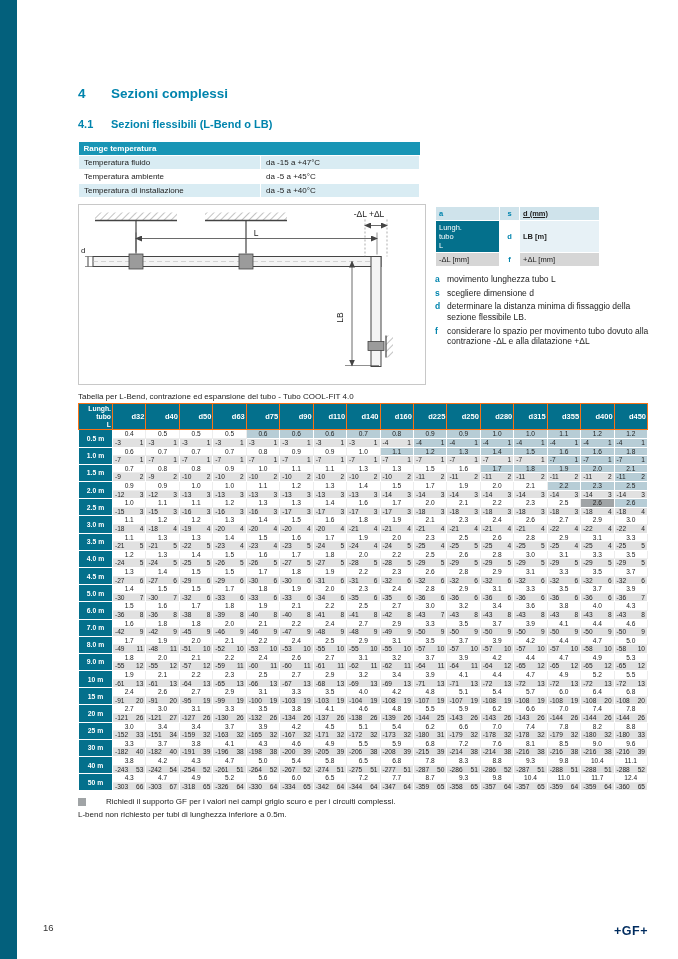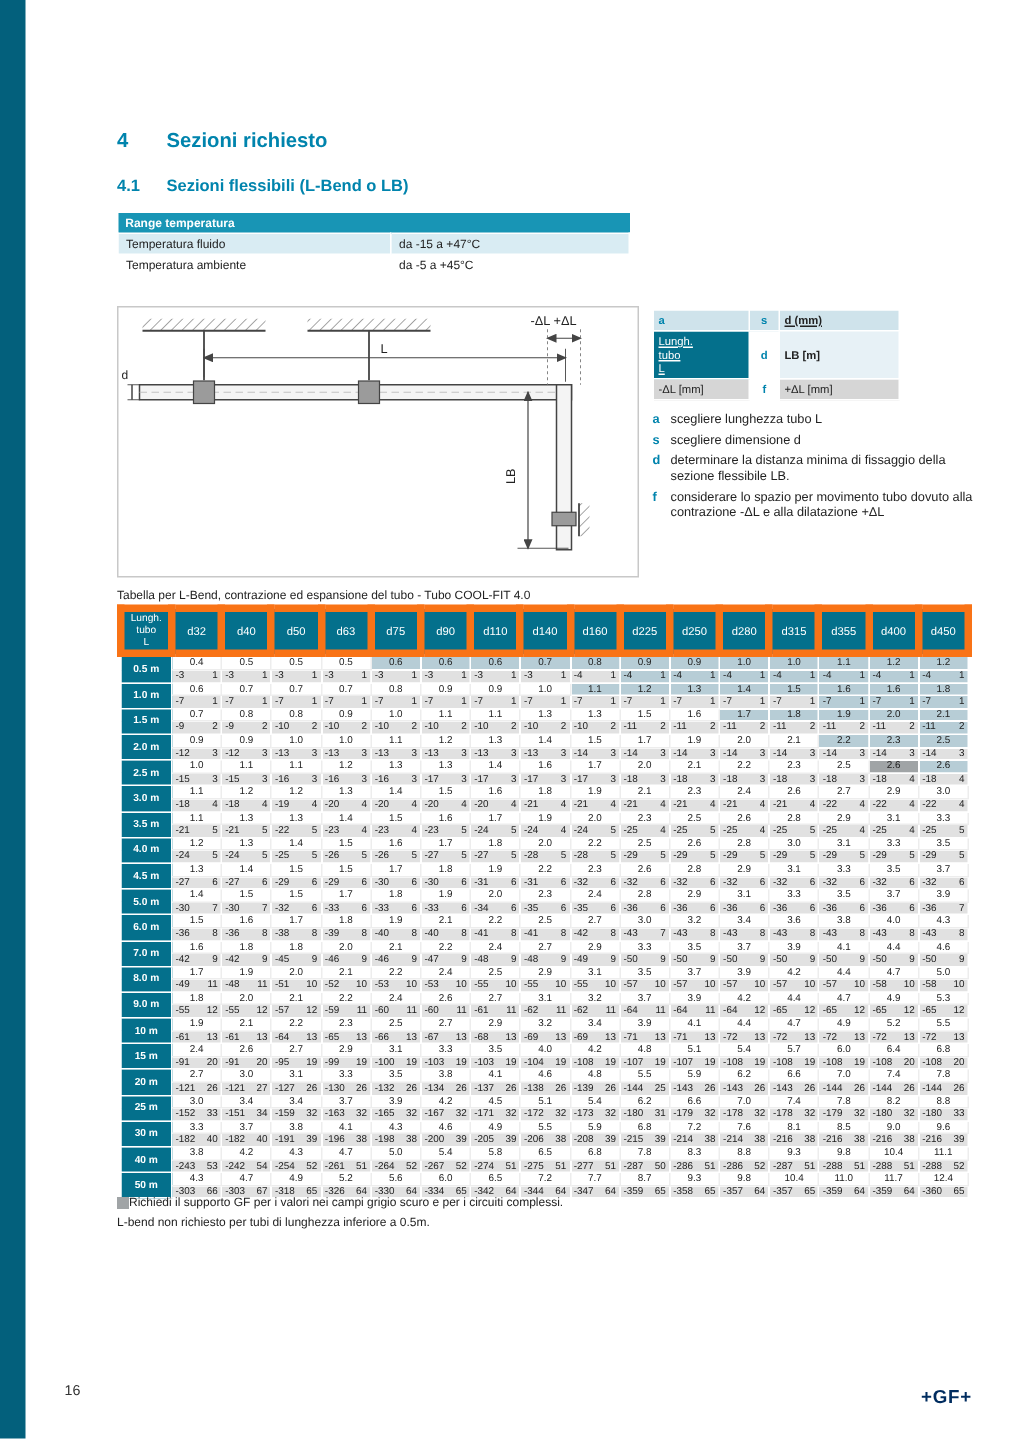--- a/index.html
+++ b/index.html
@@ -33,63 +33,63 @@
       border:1px solid #c8c8c8;background:#fff;}
   .diagram svg{display:block;width:100%;height:100%;}
 
   .rightcol{position:absolute;left:357px;top:206px;width:215px;}
   table.legend{border-collapse:collapse;}
   table.legend td{border:1px solid #fff;padding:2px 3px;font-size:7.5px;vertical-align:middle;}
   table.legend col.lc1{width:64px;} table.legend col.lc2{width:20px;} table.legend col.lc3{width:80px;}
   tr.lhead td{background:var(--c-legend-header);}
   td.l-key{color:var(--c-heading);font-weight:bold;text-align:center;}
   td.l-hd{font-weight:bold;color:#222;text-decoration:underline;}
-  td.l-main{background:var(--c-table-header);color:#fff;white-space:pre-line;line-height:1.2;text-decoration:underline;}
+  td.l-main{background:var(--c-table-header);color:#fff;white-space:pre-line;line-height:1.2;}
   td.l-val{background:var(--c-legend-cell);font-weight:bold;}
   td.l-grey{background:var(--c-legend-grey);}
   .notes{margin-top:7px;}
   .note{display:flex;font-size:8.5px;line-height:1.25;margin-bottom:3px;color:#222;}
   .nletter{width:12px;flex:none;color:var(--c-heading);font-weight:bold;}
   .ntext{flex:1;}
 
   .tbl-title{position:absolute;top:392px;left:0;font-size:8px;color:#222;}
   table.lbend{position:absolute;top:403px;left:0;width:570px;border-collapse:collapse;
       table-layout:fixed;}
   table.lbend col.first{width:34px;}
-  table.lbend thead th{background:var(--c-table-header);color:#fff;border:5px solid #f97316;
-      font-size:7.5px;height:25px;font-weight:normal;text-align:center;vertical-align:middle;}
+  table.lbend thead th{background:var(--c-table-header);color:#fff;border:1px solid #f97316;
+      font-size:7.5px;height:25px;font-weight:bold;text-align:right;vertical-align:middle;}
   table.lbend th.corner{font-size:6.8px;white-space:pre-line;line-height:1.15;}
   table.lbend th.rowlabel{background:var(--c-table-header);color:#fff;border:1px solid #fff;
       font-size:6.8px;font-weight:bold;text-align:center;}
   table.lbend td{height:7.6px;line-height:7.6px;font-size:6.6px;padding:0;overflow:hidden;}
   table.lbend td.lb{background:#fff;border:1px solid #ededed;text-align:center;}
   table.lbend td.dl{background:var(--c-dl-row-grey);border:1px solid #fff;}
   table.lbend td.hl{background:var(--c-band-highlight);border:1px solid #fff;}
   table.lbend td.grey{background:var(--c-dark-grey-cell);border:1px solid #fff;}
   .pair{display:flex;justify-content:space-between;width:100%;padding:0 2px;}
 
   .fnotes{position:absolute;top:797px;left:0;font-size:8px;color:#222;}
-  .fnote1{display:flex;align-items:center;gap:0;}
+  .fnote1{display:flex;align-items:center;gap:20px;}
   .fsq{width:8px;height:8px;background:var(--c-dark-grey-cell);display:inline-block;flex:none;}
   .fnote2{margin-top:4px;}
 
   .pageno{position:absolute;left:43px;top:922px;font-size:9.5px;color:#333;}
   .gflogo{position:absolute;right:30px;top:924px;font-size:12.5px;font-weight:bold;
       color:var(--c-logo-blue);letter-spacing:0.5px;}
 </style>
 </head>
 <body>
 
 <div class="sidebar"></div>
 
 <div class="content">
 
   <div class="h1">
     <span class="num">4</span>
-    <span>Sezioni richiesto</span>
+    <span>Sezioni complessi</span>
   </div>
 
   <div class="h2">
     <span class="num">4.1</span>
     <span>Sezioni flessibili (L-Bend o LB)</span>
   </div>
 
   <table class="range">
     <colgroup>
         <col class="c1">
@@ -101,20 +101,24 @@
         </tr>
     </thead>
     <tbody>
         <tr class="alt">
           <td class="rt-label">Temperatura fluido</td>
           <td class="rt-value">da -15 a +47°C</td>
         </tr>
         <tr>
           <td class="rt-label">Temperatura ambiente</td>
           <td class="rt-value">da -5 a +45°C</td>
+        </tr>
+        <tr class="alt">
+          <td class="rt-label">Temperatura di installazione</td>
+          <td class="rt-value">da -5 a +40°C</td>
         </tr>
       </tbody>
   </table>
 
   <div class="diagram">
     <svg viewBox="0 0 346 178">
       <defs>
         <pattern id="hatch" width="5" height="5" patternUnits="userSpaceOnUse" patternTransform="rotate(45)">
           <line x1="0" y1="0" x2="0" y2="5" stroke="#888" stroke-width="1"></line>
         </pattern>
@@ -189,21 +193,21 @@
         <tr>
           <td class="l-grey">-ΔL [mm]</td>
           <td class="l-key">f</td>
           <td class="l-grey">+ΔL [mm]</td>
         </tr>
       </tbody>
     </table>
     <div class="notes">
         <div class="note">
           <span class="nletter">a</span>
-          <span class="ntext">scegliere lunghezza tubo L</span>
+          <span class="ntext">movimento lunghezza tubo L</span>
         </div>
         <div class="note">
           <span class="nletter">s</span>
           <span class="ntext">scegliere dimensione d</span>
         </div>
         <div class="note">
           <span class="nletter">d</span>
           <span class="ntext">determinare la distanza minima di fissaggio della sezione flessibile LB.</span>
         </div>
         <div class="note">

